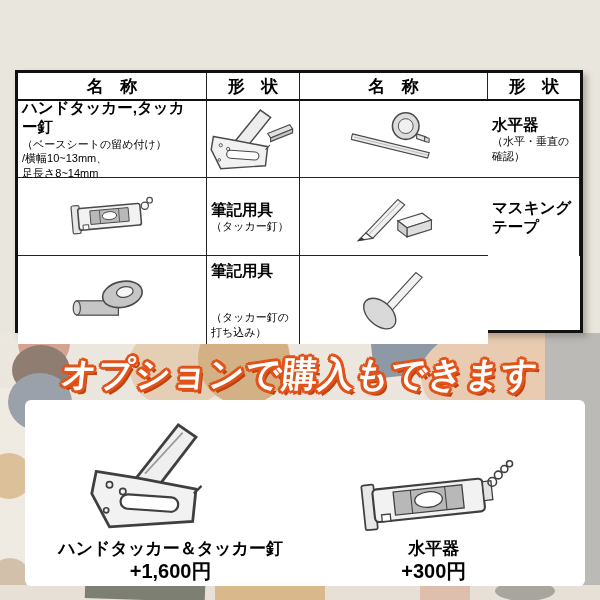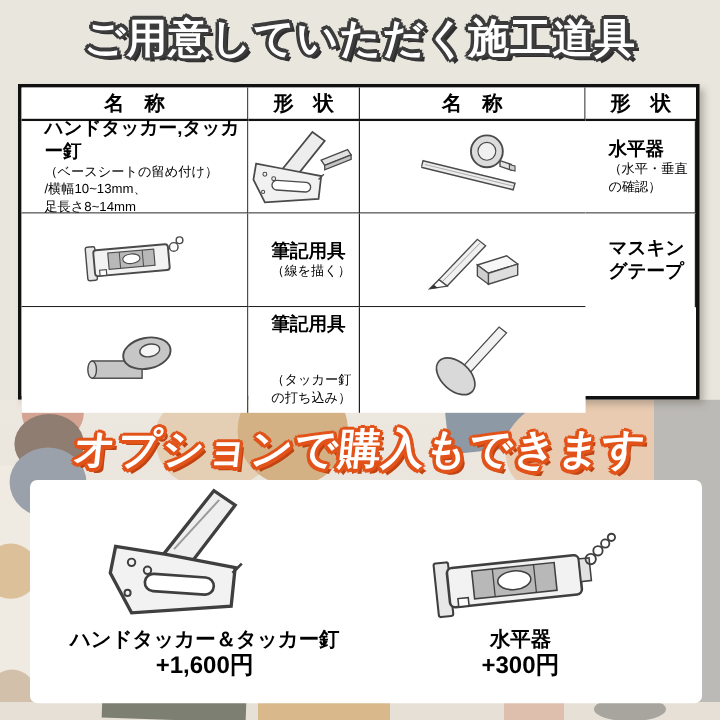--- a/index.html
+++ b/index.html
@@ -52,21 +52,21 @@
     grid-template-rows:28px 77px 78px 1fr;
     box-shadow:4px 4px 6px rgba(110,105,95,.45);
   }
   .cell{border-right:1.5px solid #222;border-bottom:1.5px solid #222;box-sizing:border-box;
     display:flex;align-items:center;justify-content:center;background:#fff;}
   .cell.last-col{border-right:none;}
   .cell.last-row{border-bottom:none;gap:30px;}
   .header-cell{font-size:17px;font-weight:bold;letter-spacing:6px;padding-left:6px;
     border-bottom:2.5px solid #111;}
   .name-cell{flex-direction:column;align-items:flex-start;justify-content:center;
-    padding:5px 6px 5px 19px;}
+    padding:5px 6px 5px 4px;}
   .tool-name{font-size:15.5px;font-weight:bold;line-height:1.25;}
   .tool-desc{font-size:11px;line-height:1.32;}
   .desc-line{display:block;}
 
   
   .option-banner{
     position:absolute;top:351px;left:0;width:600px;text-align:center;z-index:6;
     font-size:35px;font-weight:900;letter-spacing:1px;color:#fff;
     transform:skewX(-6deg);
     text-shadow:
@@ -74,21 +74,21 @@
       -2.2px -2.2px #e2531a, 2.2px -2.2px #e2531a, -2.2px 2.2px #e2531a, 2.2px 2.2px #e2531a,
       4px 4px 0 #c04312;
   }
 
   
   .option-panel{
     position:absolute;left:25px;top:400px;width:560px;height:186px;z-index:5;
     background:#fff;border-radius:6px;display:flex;
   }
   .product{display:flex;flex-direction:column;align-items:center;justify-content:flex-end;
-    box-sizing:border-box;padding-bottom:18px;height:100%;}
+    box-sizing:border-box;padding-bottom:2px;height:100%;}
   .product.p-left{width:52%;}
   .product.p-right{width:42%;}
   .product-name{font-size:17px;font-weight:bold;line-height:1.25;text-align:center;}
   .product-price{font-size:20px;font-weight:bold;line-height:1.25;text-align:center;}
 
   svg{display:block;}
 </style>
 </head>
 <body>
 
@@ -106,21 +106,20 @@
     <div class="ph-rightgray"></div>
     <div class="ph-leftcircle1"></div>
     <div class="ph-leftcircle2"></div>
     <div class="ph-bottomband"></div>
     <div class="ph-b1"></div>
     <div class="ph-b2"></div>
     <div class="ph-b3"></div>
     <div class="ph-b4"></div>
   </div>
 
-  <div class="main-title">ご用意していただく施工道具</div>
 
   <div class="tools-table">
 
     <div class="cell header-cell">名 称</div>
     <div class="cell header-cell">形 状</div>
     <div class="cell header-cell">名 称</div>
     <div class="cell header-cell last-col">形 状</div>
 
     <div class="cell name-cell">
       <div class="tool-name">ハンドタッカー,タッカー釘</div>
@@ -171,21 +170,21 @@
           <line x1="64" y1="21" x2="64" y2="38" stroke="#4a4a4a" stroke-width="1"></line>
           <rect x="18" y="38" width="7" height="6" fill="#ffffff" stroke="#4a4a4a" stroke-width="1.2"></rect>
         </g>
         <circle cx="96" cy="17" r="4.5" fill="none" stroke="#4a4a4a" stroke-width="1.5"></circle>
         <circle cx="102" cy="10" r="3.5" fill="none" stroke="#4a4a4a" stroke-width="1.5"></circle>
       </svg>
     </div>
     <div class="cell name-cell">
       <div class="tool-name">筆記用具</div>
       <div class="tool-desc">
-        <span class="desc-line">（線を描く）</span>
+        <span class="desc-line">（タッカー釘）</span>
       </div>
     </div>
     <div class="cell last-col">
       <svg width="84" height="64" viewBox="0 0 110 82">
         <polygon points="18,62 60,18 69,25 27,69" fill="#f0f0f0" stroke="#4a4a4a" stroke-width="1.5"></polygon>
         <line x1="22" y1="64" x2="64" y2="21" stroke="#9a9a9a" stroke-width="1"></line>
         <polygon points="8,72 18,62 27,69" fill="#ffffff" stroke="#4a4a4a" stroke-width="1.5"></polygon>
         <polygon points="8,72 12.5,67.5 17,71" fill="#333333"></polygon>
         <polygon points="60,46 92,36 104,45 72,55" fill="#f7f7f7" stroke="#4a4a4a" stroke-width="1.5"></polygon>
         <polygon points="72,55 104,45 104,57 72,67" fill="#dedede" stroke="#4a4a4a" stroke-width="1.5"></polygon>

